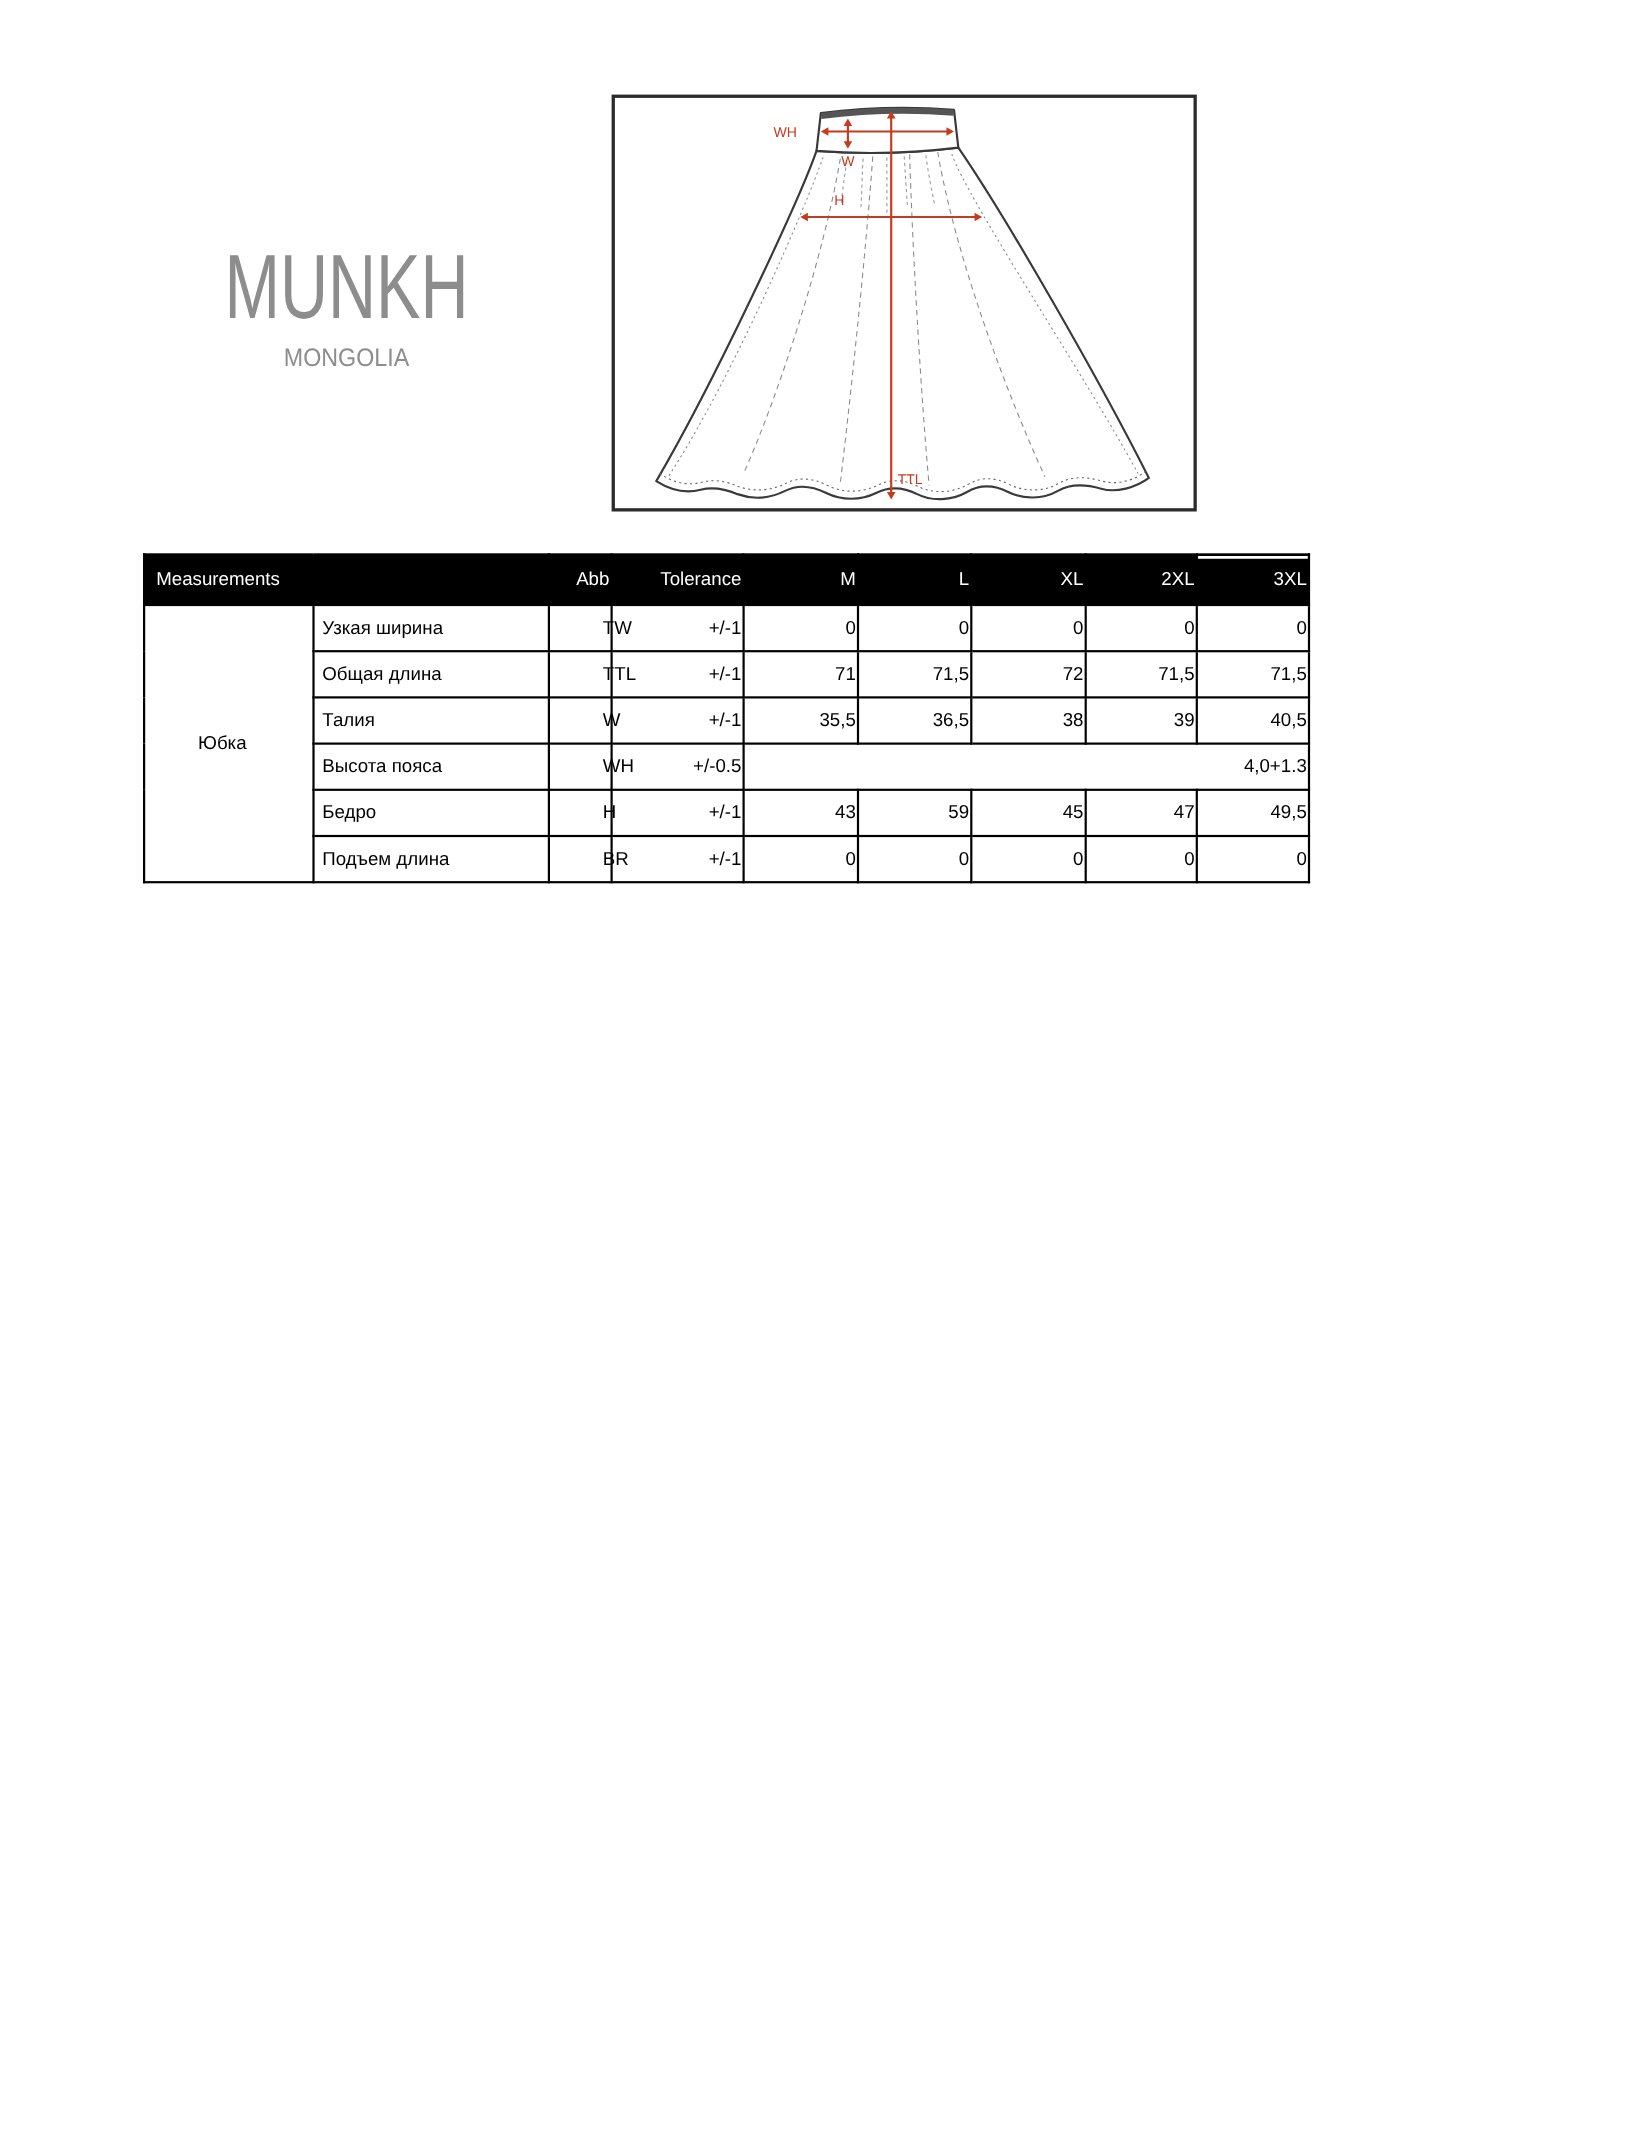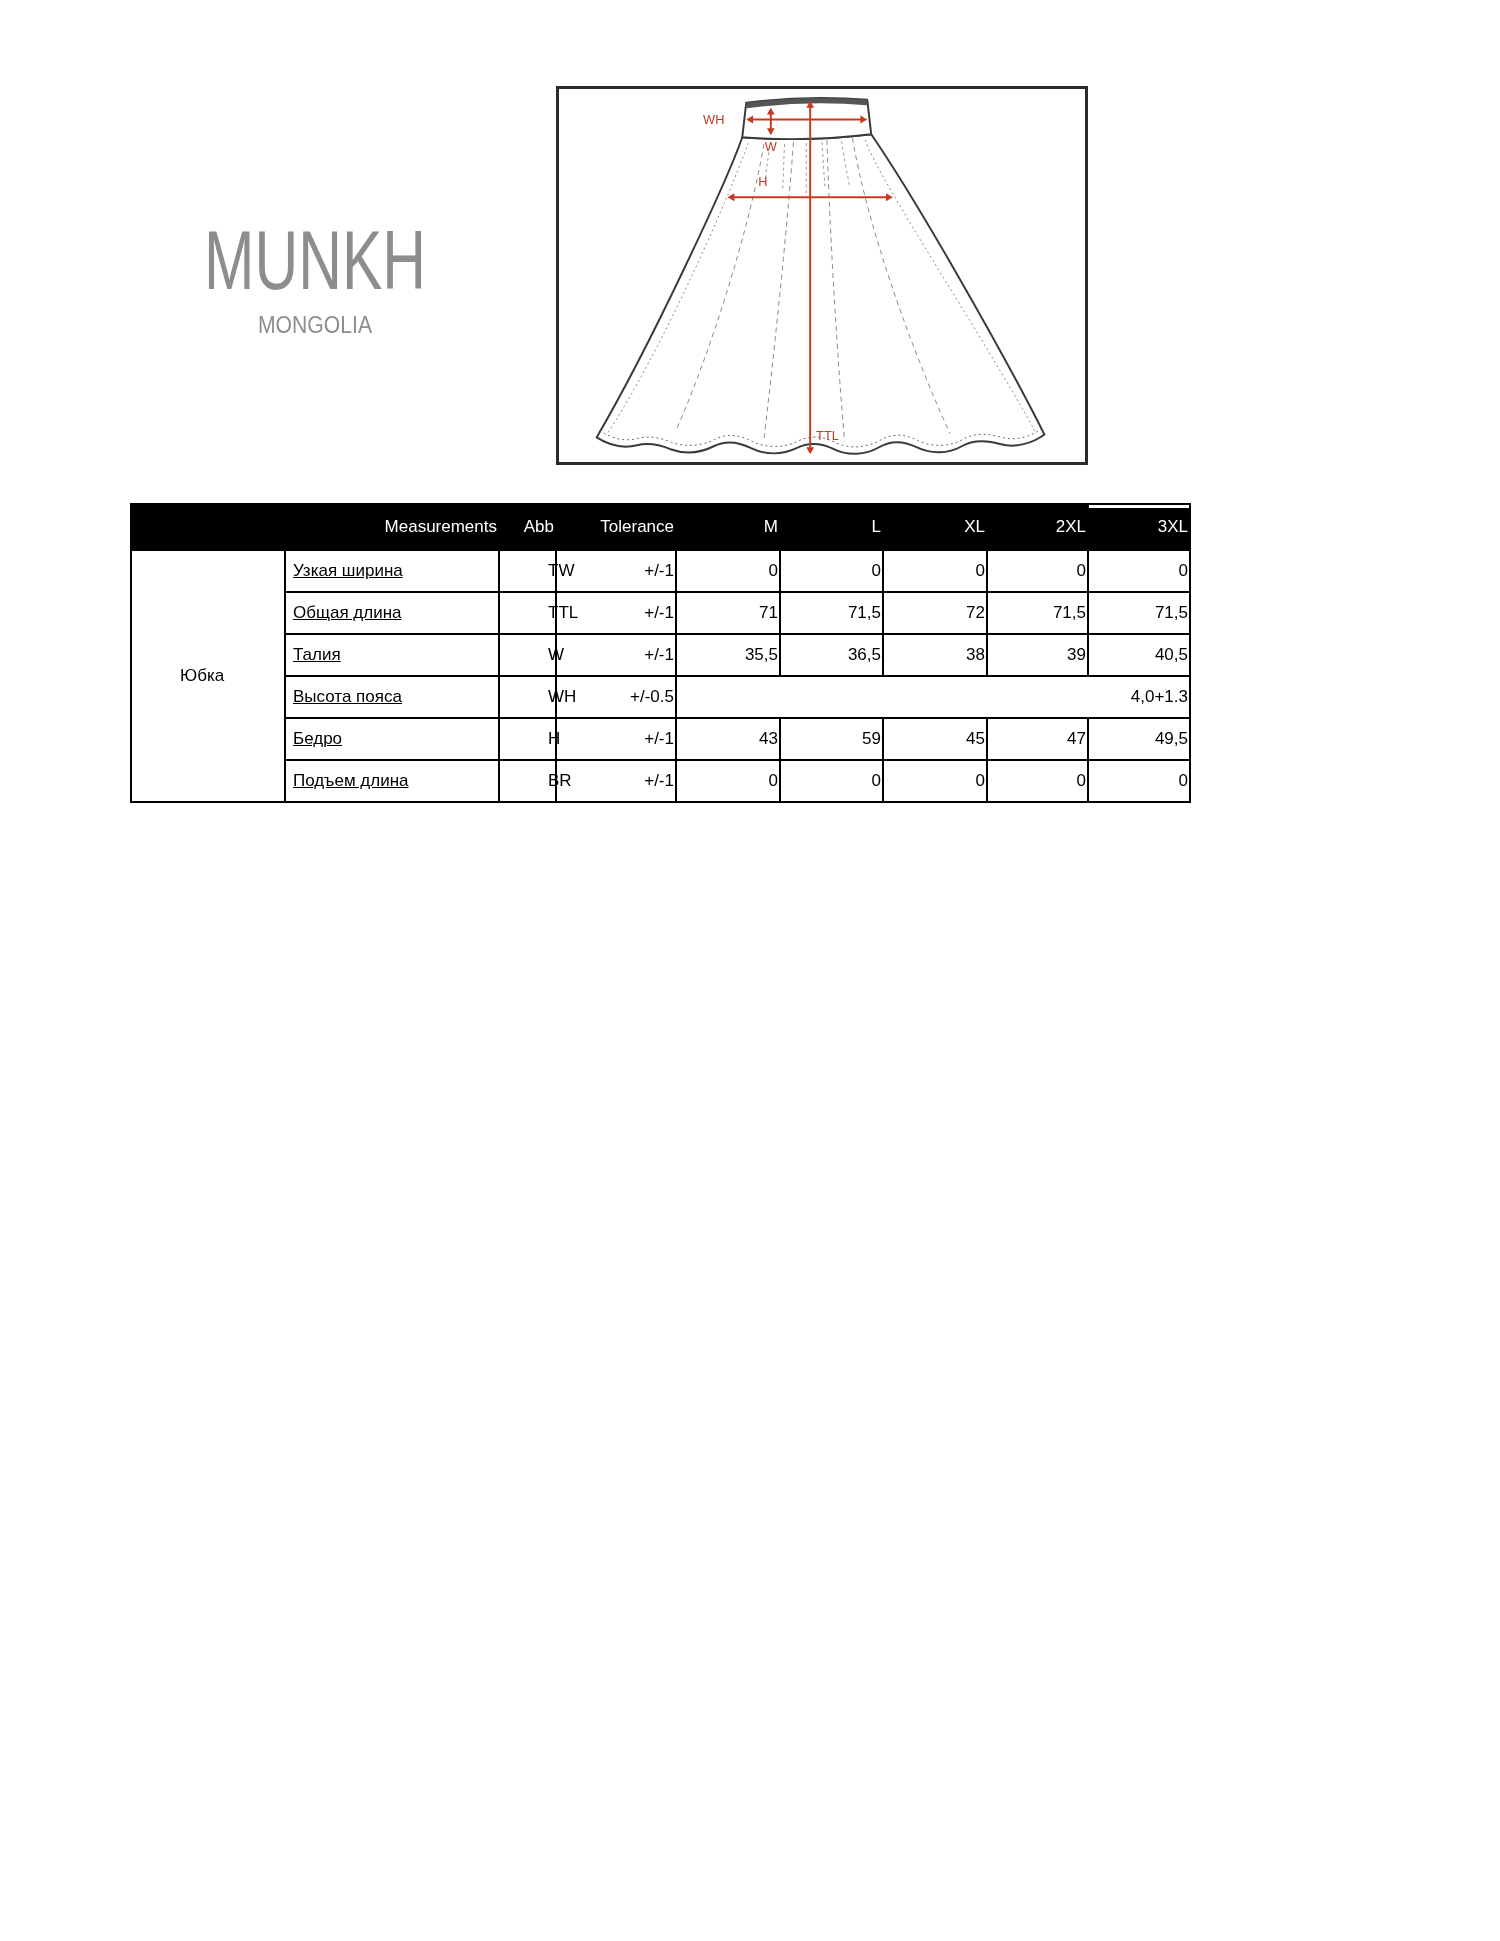--- a/index.html
+++ b/index.html
@@ -35,24 +35,24 @@
     border-collapse:collapse; table-layout:fixed;
     width:1061px;
     font-family:"Liberation Sans",sans-serif;
     font-size:17px; color:#000;
   }
   .size-table th, .size-table td { border:2px solid #000; text-align:right; vertical-align:middle; }
   .size-table thead th {
     background:var(--header-bg,#000); color:#fff;
     font-weight:normal; height:42px;
   }
-  .size-table thead th.h-left { text-align:right; padding-left:10px; }
+  .size-table thead th.h-left { text-align:left; padding-left:10px; }
   .size-table thead th:last-child { box-shadow:inset 0 3px 0 #fff; }
   .size-table tbody td { height:38px; background:#fff;padding-left:48px; }
-  .size-table td.cell-label { text-align:left; padding-left:7px;text-decoration:underline; }
+  .size-table td.cell-label { text-align:left; padding-left:7px; }
   .size-table td.cell-category { text-align:left; }
 </style>
 </head>
 <body>
 
 <div class="page">
 
   <svg class="logo-svg" viewBox="0 0 280 125">
     <text class="logo-brand" x="135" y="74" font-size="83" text-anchor="middle" textLength="222" lengthAdjust="spacingAndGlyphs">MUNKH</text>
     <text class="logo-sub" x="135" y="118" font-size="23" text-anchor="middle" textLength="114" lengthAdjust="spacingAndGlyphs">MONGOLIA</text>

